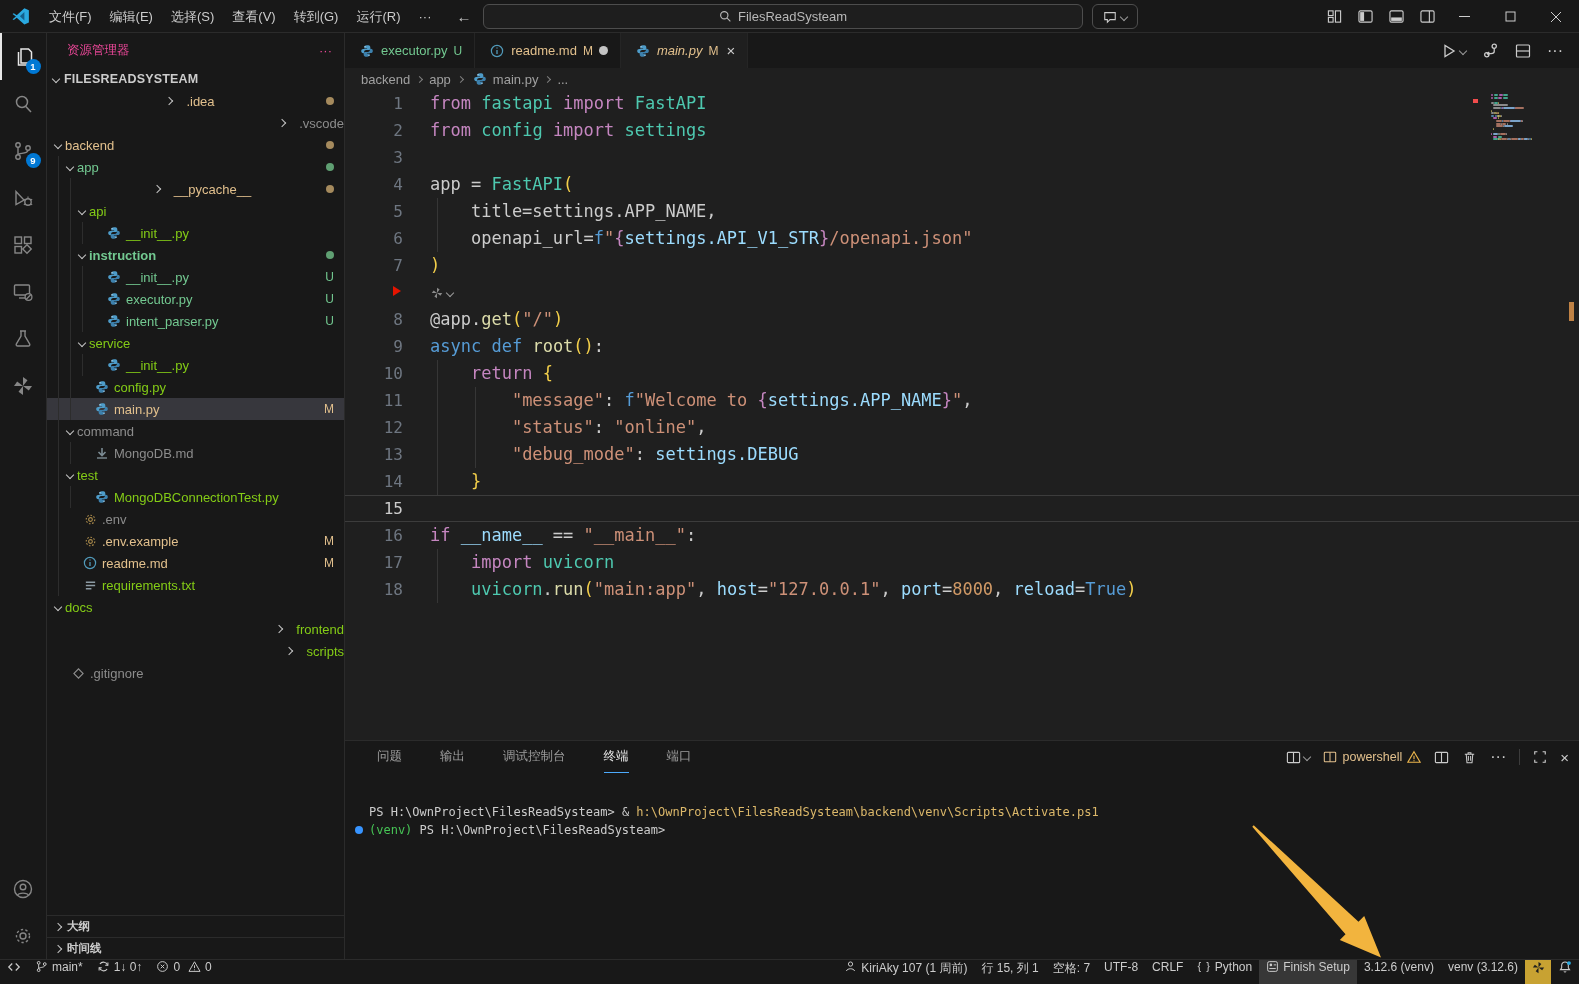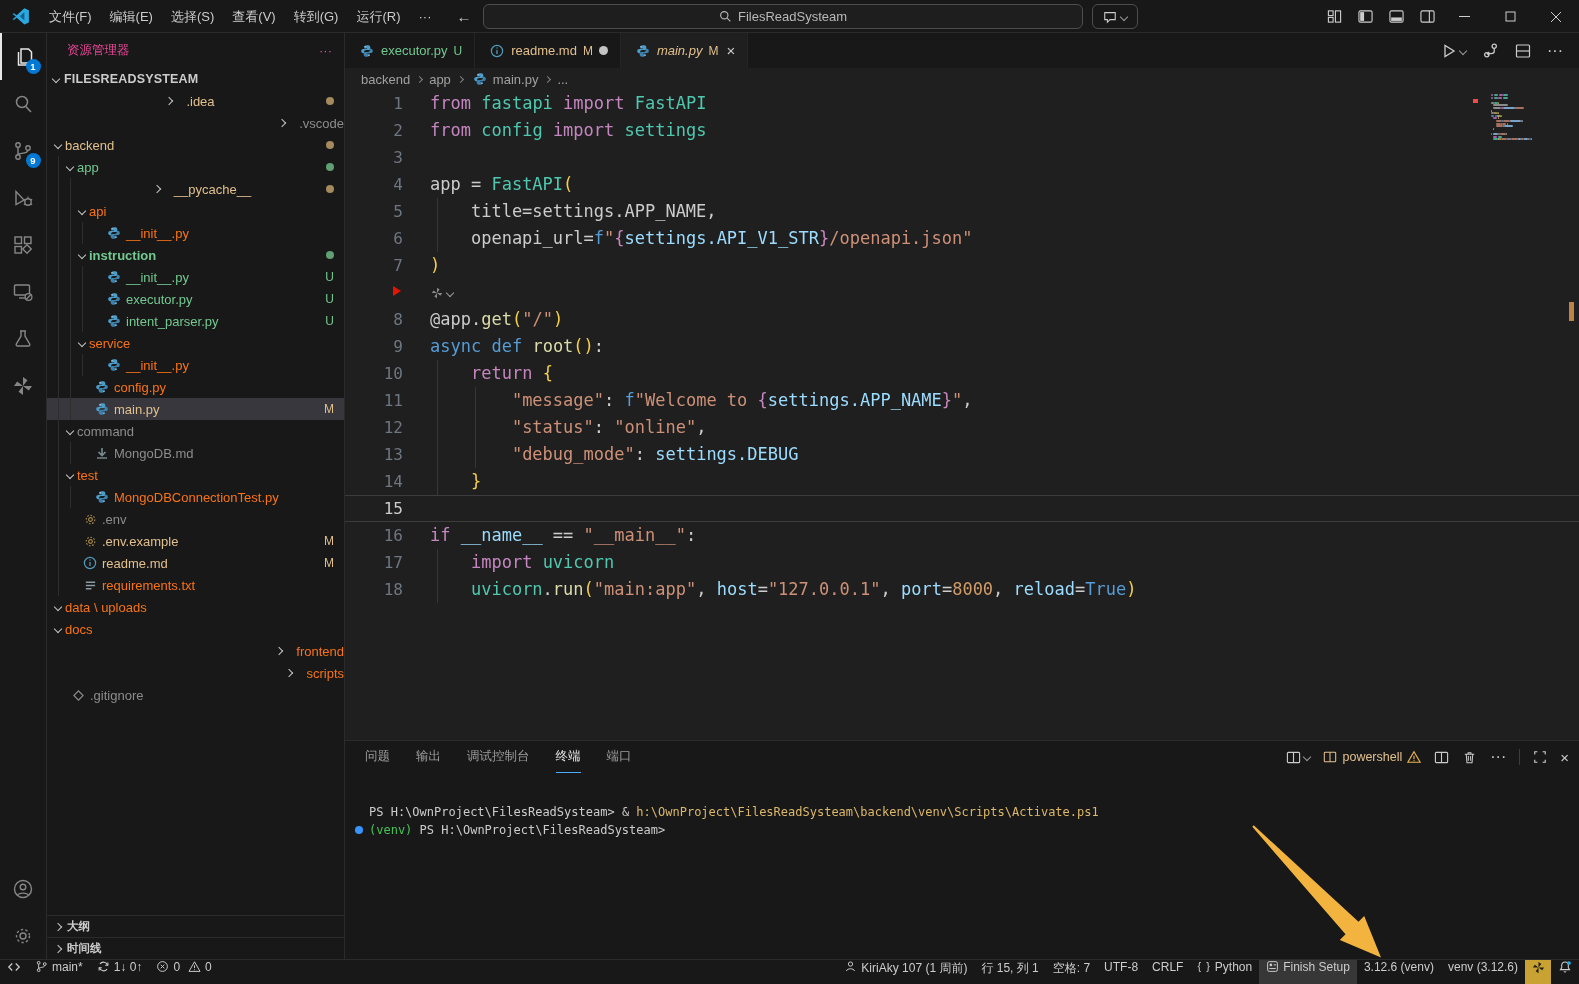--- a/index.html
+++ b/index.html
@@ -35,21 +35,21 @@
   
   #sidebar { position:absolute; left:47px; top:33px; width:298px; bottom:25px; background:#181818;
     border-right:1px solid #2b2b2b; color:#cccccc; font-size:13px; display:flex; flex-direction:column; }
   #exp-header { height:35px; flex:none; display:flex; align-items:center; padding:0 12px 0 20px; color:#ec4899; }
   #exp-header .title { flex:1; font-size:12.5px; }
   #tree { flex:none; }
   .tree-row { position:relative; height:22px; display:flex; align-items:center; cursor:pointer; }
   .tree-row.selected { background:#37373d; }
   .tree-row .nm { margin-left:4px; white-space:nowrap; }
   .tree-row .right { margin-left:auto; margin-right:10px; display:flex; align-items:center; gap:4px; flex:none; }
-  .c-norm { color:#f97316; } .c-ign { color:#8c8c8c; } .c-new { color:#73c991; } .c-mod { color:#e2c08d; }
+  .c-norm { color:#84cc16; } .c-ign { color:#8c8c8c; } .c-new { color:#73c991; } .c-mod { color:#e2c08d; }
   .badge-letter { font-size:12px; }
   .badge-dot { width:8px; height:8px; border-radius:50%; }
   .dot-mod { background:#a58a5d; } .dot-new { background:#5f9f72; }
   .chev { width:6px; height:6px; border-right:1.4px solid #c5c5c5; border-bottom:1.4px solid #c5c5c5; flex:none; }
   .chev.right { transform:rotate(-45deg); } .chev.down { transform:rotate(45deg); }
   .chev.dim { border-color:#9a9a9a; }
   .tg { position:absolute; top:0; bottom:0; width:1px; background:#2d2d2d; }
   .ficon { width:16px; height:16px; flex:none; margin-left:2px; display:flex; align-items:center; justify-content:center; font-size:12px; }
   #root-row { height:22px; display:flex; align-items:center; padding-left:6px; font-weight:bold; font-size:12.5px; color:#cccccc; }
   #root-row .nm { margin-left:5px; letter-spacing:.2px; }
@@ -89,21 +89,21 @@
   .wgear { margin-left:85px; display:flex; align-items:center; gap:3px; color:#8a8a8a; }
 
   #minimap { position:absolute; right:28px; top:0; width:62px; height:120px; }
   .mmbar { position:absolute; height:2px; border-radius:1px; }
   #mm-red { position:absolute; right:101px; top:9px; width:5px; height:4px; background:#f14c4c; }
   #ovr-mark { position:absolute; right:5px; top:212px; width:5px; height:19px; background:#bf8245; }
 
   
   #panel { position:absolute; left:0; right:0; bottom:0; height:219px; background:#181818; border-top:1px solid #2b2b2b; }
   #panel-header { height:32px; display:flex; align-items:center; padding:0 10px 0 20px; }
-  .ptab { font-size:12.5px; color:#9d9d9d; margin-right:26px; height:32px; line-height:30px; }
+  .ptab { font-size:12.5px; color:#9d9d9d; margin-right:26px; height:32px; line-height:30px;margin-left:12px; }
   .ptab.active { color:#e7e7e7; border-bottom:1px solid #4daafc; }
   #panel-actions { margin-left:auto; display:flex; align-items:center; gap:13px; color:#cccccc; }
   #pwsh-item { display:flex; align-items:center; gap:5px; color:#e2c08d; font-size:12.5px; }
   .pdiv { width:1px; height:16px; background:#3c3c3c; }
   #terminal { position:absolute; left:0; top:32px; right:0; bottom:0; padding:30px 0 0 24px;
     font-family:"DejaVu Sans Mono",monospace; font-size:12px; line-height:18px; color:#cccccc; }
   .tline { position:relative; white-space:pre; }
   .tdot { position:absolute; left:-14px; top:5px; width:8px; height:8px; border-radius:50%; background:#3794ff; }
   .tm-w{color:#cccccc} .tm-cmd{color:#dcb86a} .tm-venv{color:#46c455}
 
@@ -513,24 +513,20 @@
         </span>
       </div>
       <div class="tree-row" style="padding-left: 33px;">
         <i class="tg" style="left: 11px;"></i>
         <span class="ficon">
           <svg width="13" height="13" viewBox="0 0 14 14">
             <path d="M2 3.5h10 M2 7h10 M2 10.5h6" stroke="#8c9aa3" stroke-width="1.4"></path>
           </svg>
         </span>
         <span class="nm c-norm">requirements.txt</span>
-      </div>
-      <div class="tree-row" style="padding-left: 8px;">
-        <i class="chev down"></i>
-        <span class="nm c-norm">data \ uploads</span>
       </div>
       <div class="tree-row" style="padding-left: 8px;">
         <i class="chev down"></i>
         <span class="nm c-norm">docs</span>
       </div>
       <div class="tree-row" style="padding-left: 8px;">
         <i class="chev right"></i>
         <span class="nm c-norm">frontend</span>
       </div>
       <div class="tree-row" style="padding-left: 8px;">

